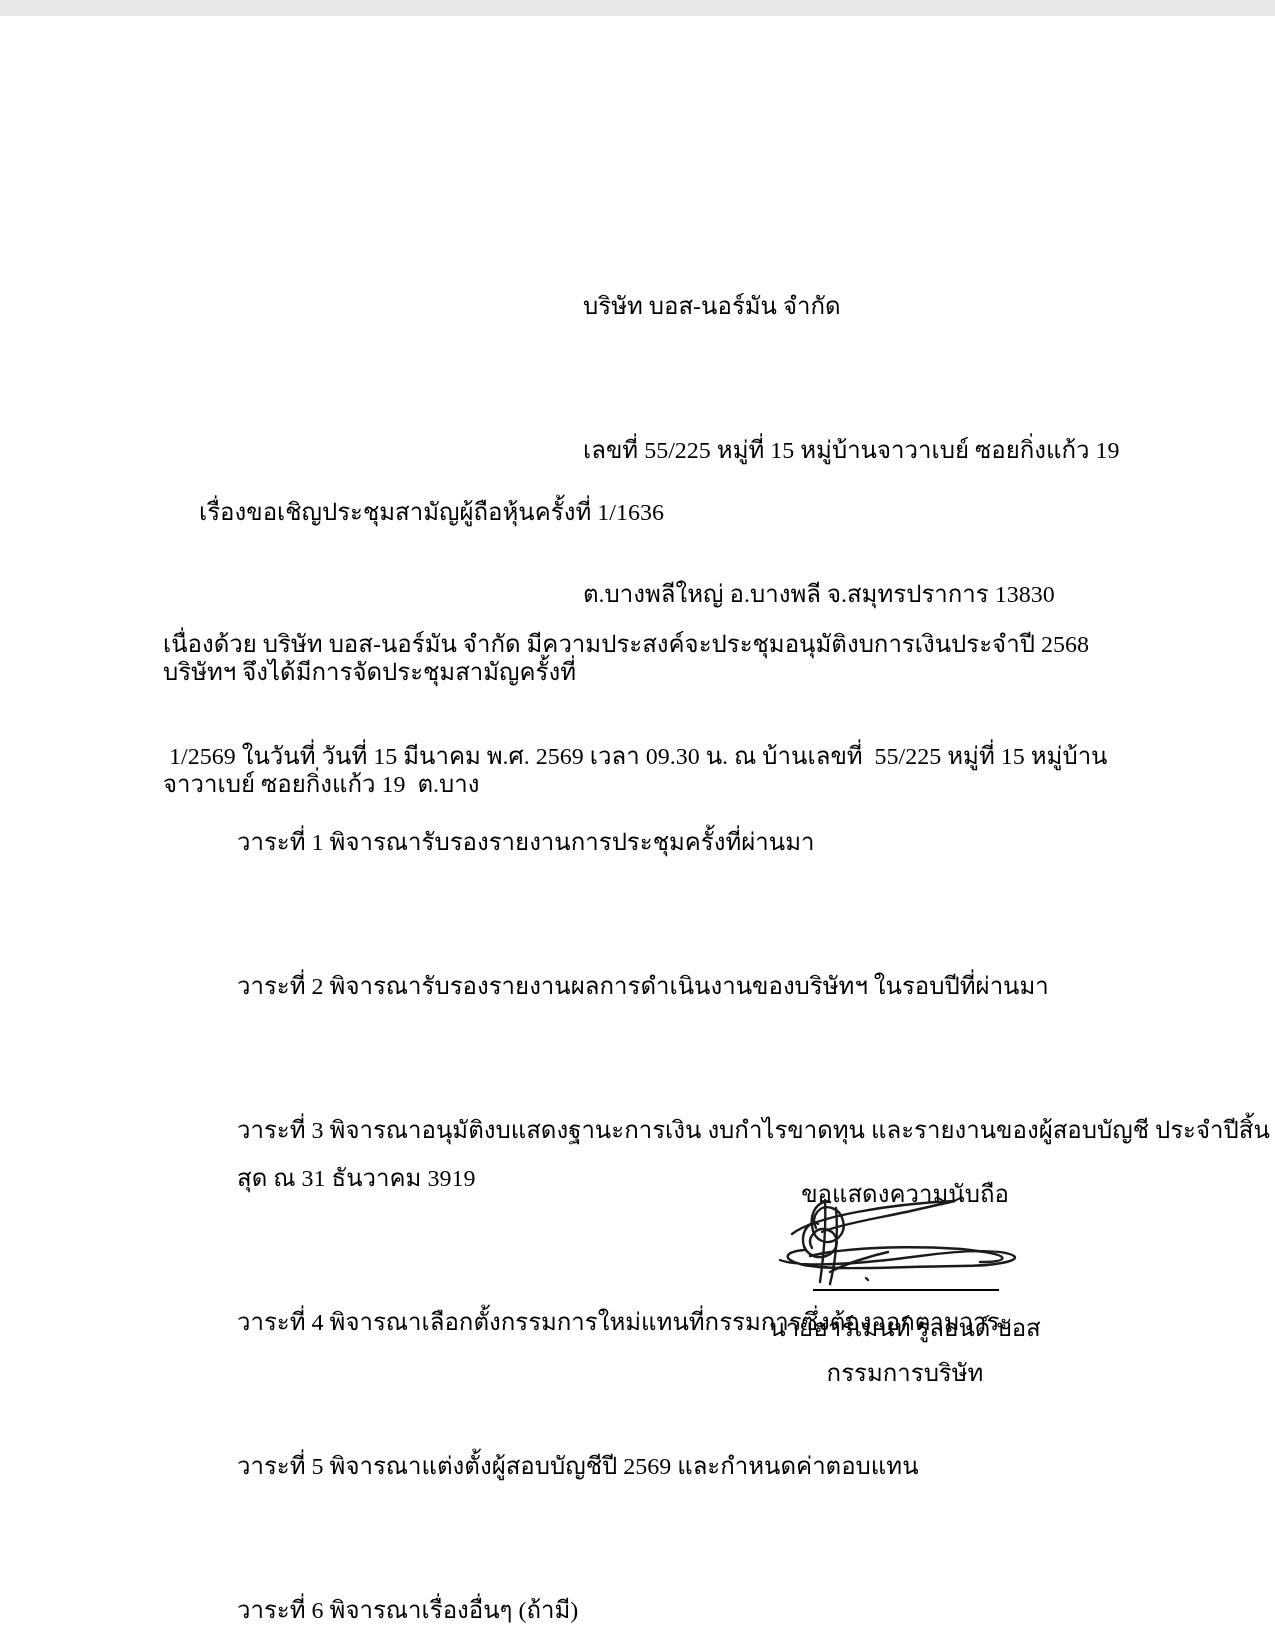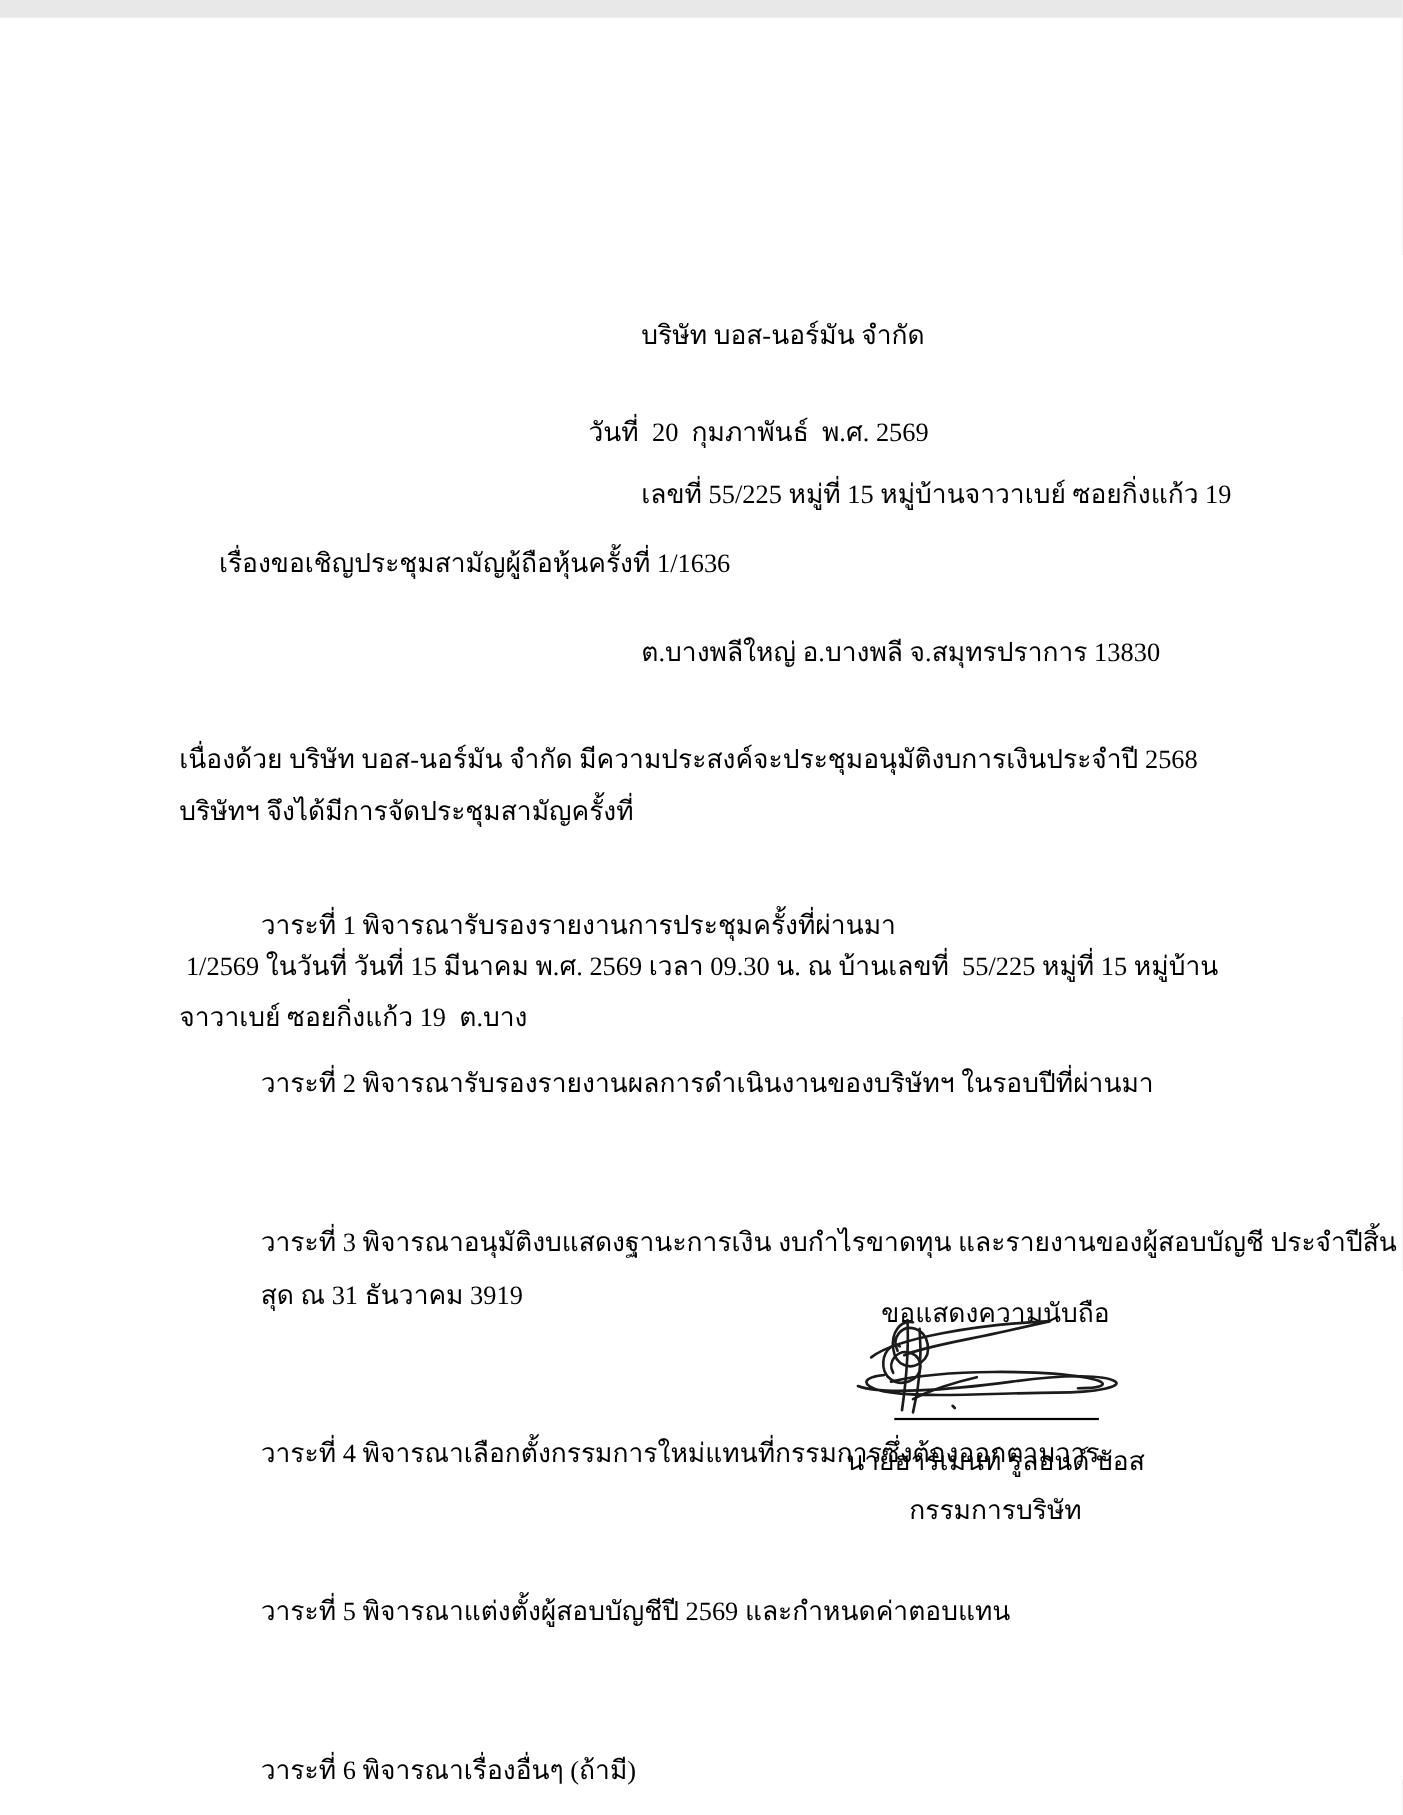--- a/index.html
+++ b/index.html
@@ -18,21 +18,21 @@
 
   .header-block   { left: 583px; top: 170px; line-height: 48px; }
   .date-line      { left: 535px; top: 357px; }
 
   .subject-line   { left: 175px; top: 449px; }
   .subject-line .label { display: inline-block; min-width: 47px; }
   .to-line        { left: 175px; top: 500px; }
   .to-line .label { display: inline-block; min-width: 55px; }
   .to-line .recipient { display: inline-block; margin-right: 28px; }
 
-  .body-par       { left: 163px; top: 558px; width: 965px; line-height: 47px; }
+  .body-par       { left: 163px; top: 558px; width: 965px; line-height: 28px; }
   .body-par div   { white-space: pre-wrap; }
 
   .agenda         { left: 237px; top: 706px; line-height: 48px; }
 
   .closing-line   { left: 163px; top: 1037px; }
 
   .sig-salutation { left: 780px; top: 1158px; width: 250px; text-align: center; }
   .sig-image      { left: 770px; top: 1178px; width: 260px; height: 96px; }
   .sig-underline  { left: 813px; top: 1273px; width: 186px; height: 0; border-bottom: 2px solid #000; }
   .sig-name       { left: 755px; top: 1292px; width: 300px; text-align: center; }
@@ -42,21 +42,20 @@
 <body>
 
 <div class="page">
 
   <div class="abs header-block">
     <div>บริษัท บอส-นอร์มัน จำกัด</div>
     <div>เลขที่ 55/225 หมู่ที่ 15 หมู่บ้านจาวาเบย์ ซอยกิ่งแก้ว 19</div>
     <div>ต.บางพลีใหญ่ อ.บางพลี จ.สมุทรปราการ 13830</div>
   </div>
 
-  <div class="abs date-line">วันที่  20  กุมภาพันธ์  พ.ศ. 2569</div>
 
   <div class="abs subject-line">
     <span class="label">เรื่อง</span><span>ขอเชิญประชุมสามัญผู้ถือหุ้นครั้งที่ 1/1636</span>
   </div>
 
 
   <div class="abs body-par">
     <div>เนื่องด้วย บริษัท บอส-นอร์มัน จำกัด มีความประสงค์จะประชุมอนุมัติงบการเงินประจำปี 2568 บริษัทฯ จึงได้มีการจัดประชุมสามัญครั้งที่</div>
     <div> 1/2569 ในวันที่ วันที่ 15 มีนาคม พ.ศ. 2569 เวลา 09.30 น. ณ บ้านเลขที่  55/225 หมู่ที่ 15 หมู่บ้านจาวาเบย์ ซอยกิ่งแก้ว 19  ต.บาง</div>
   </div>

